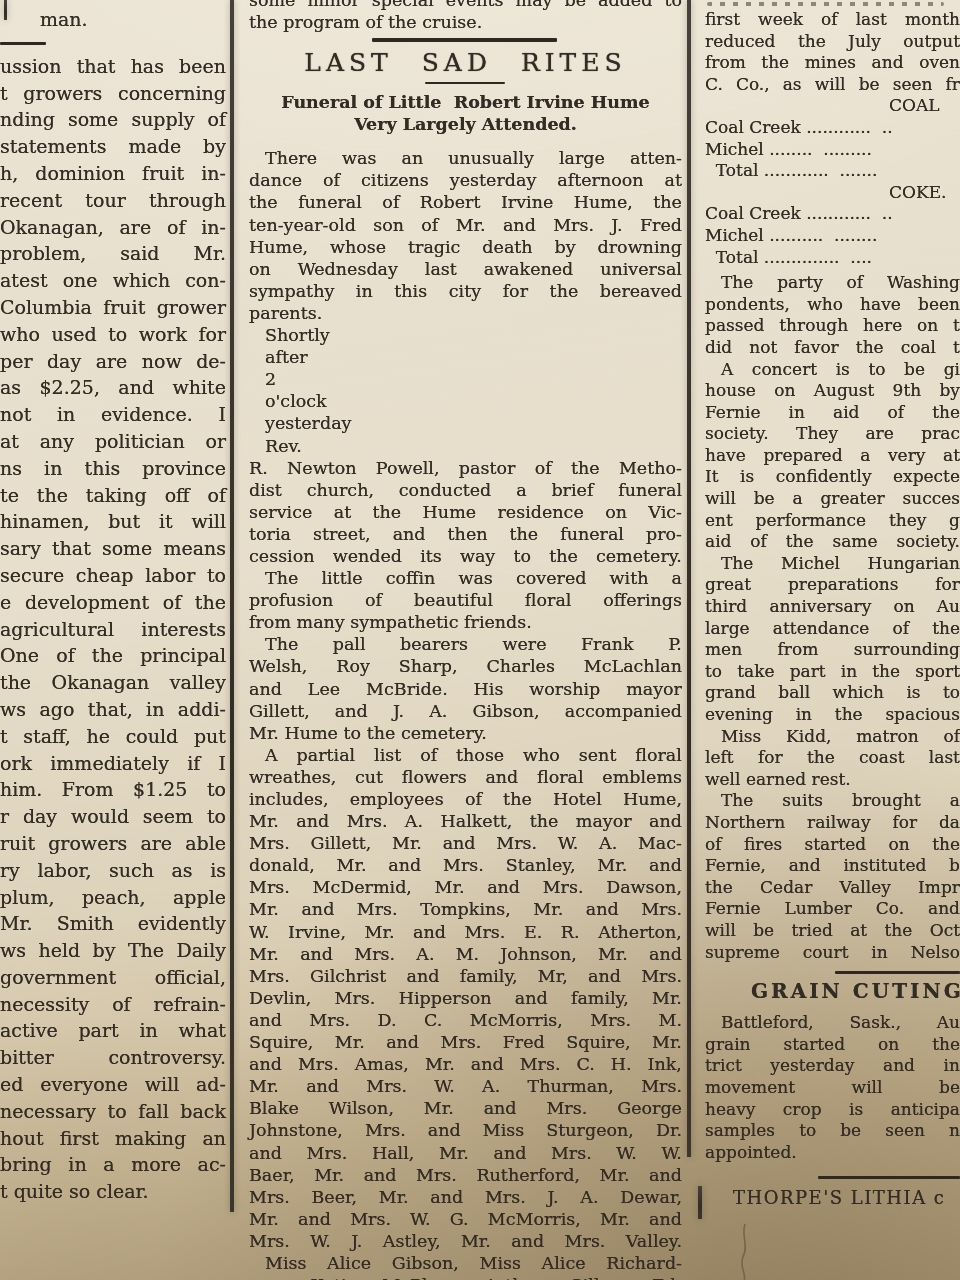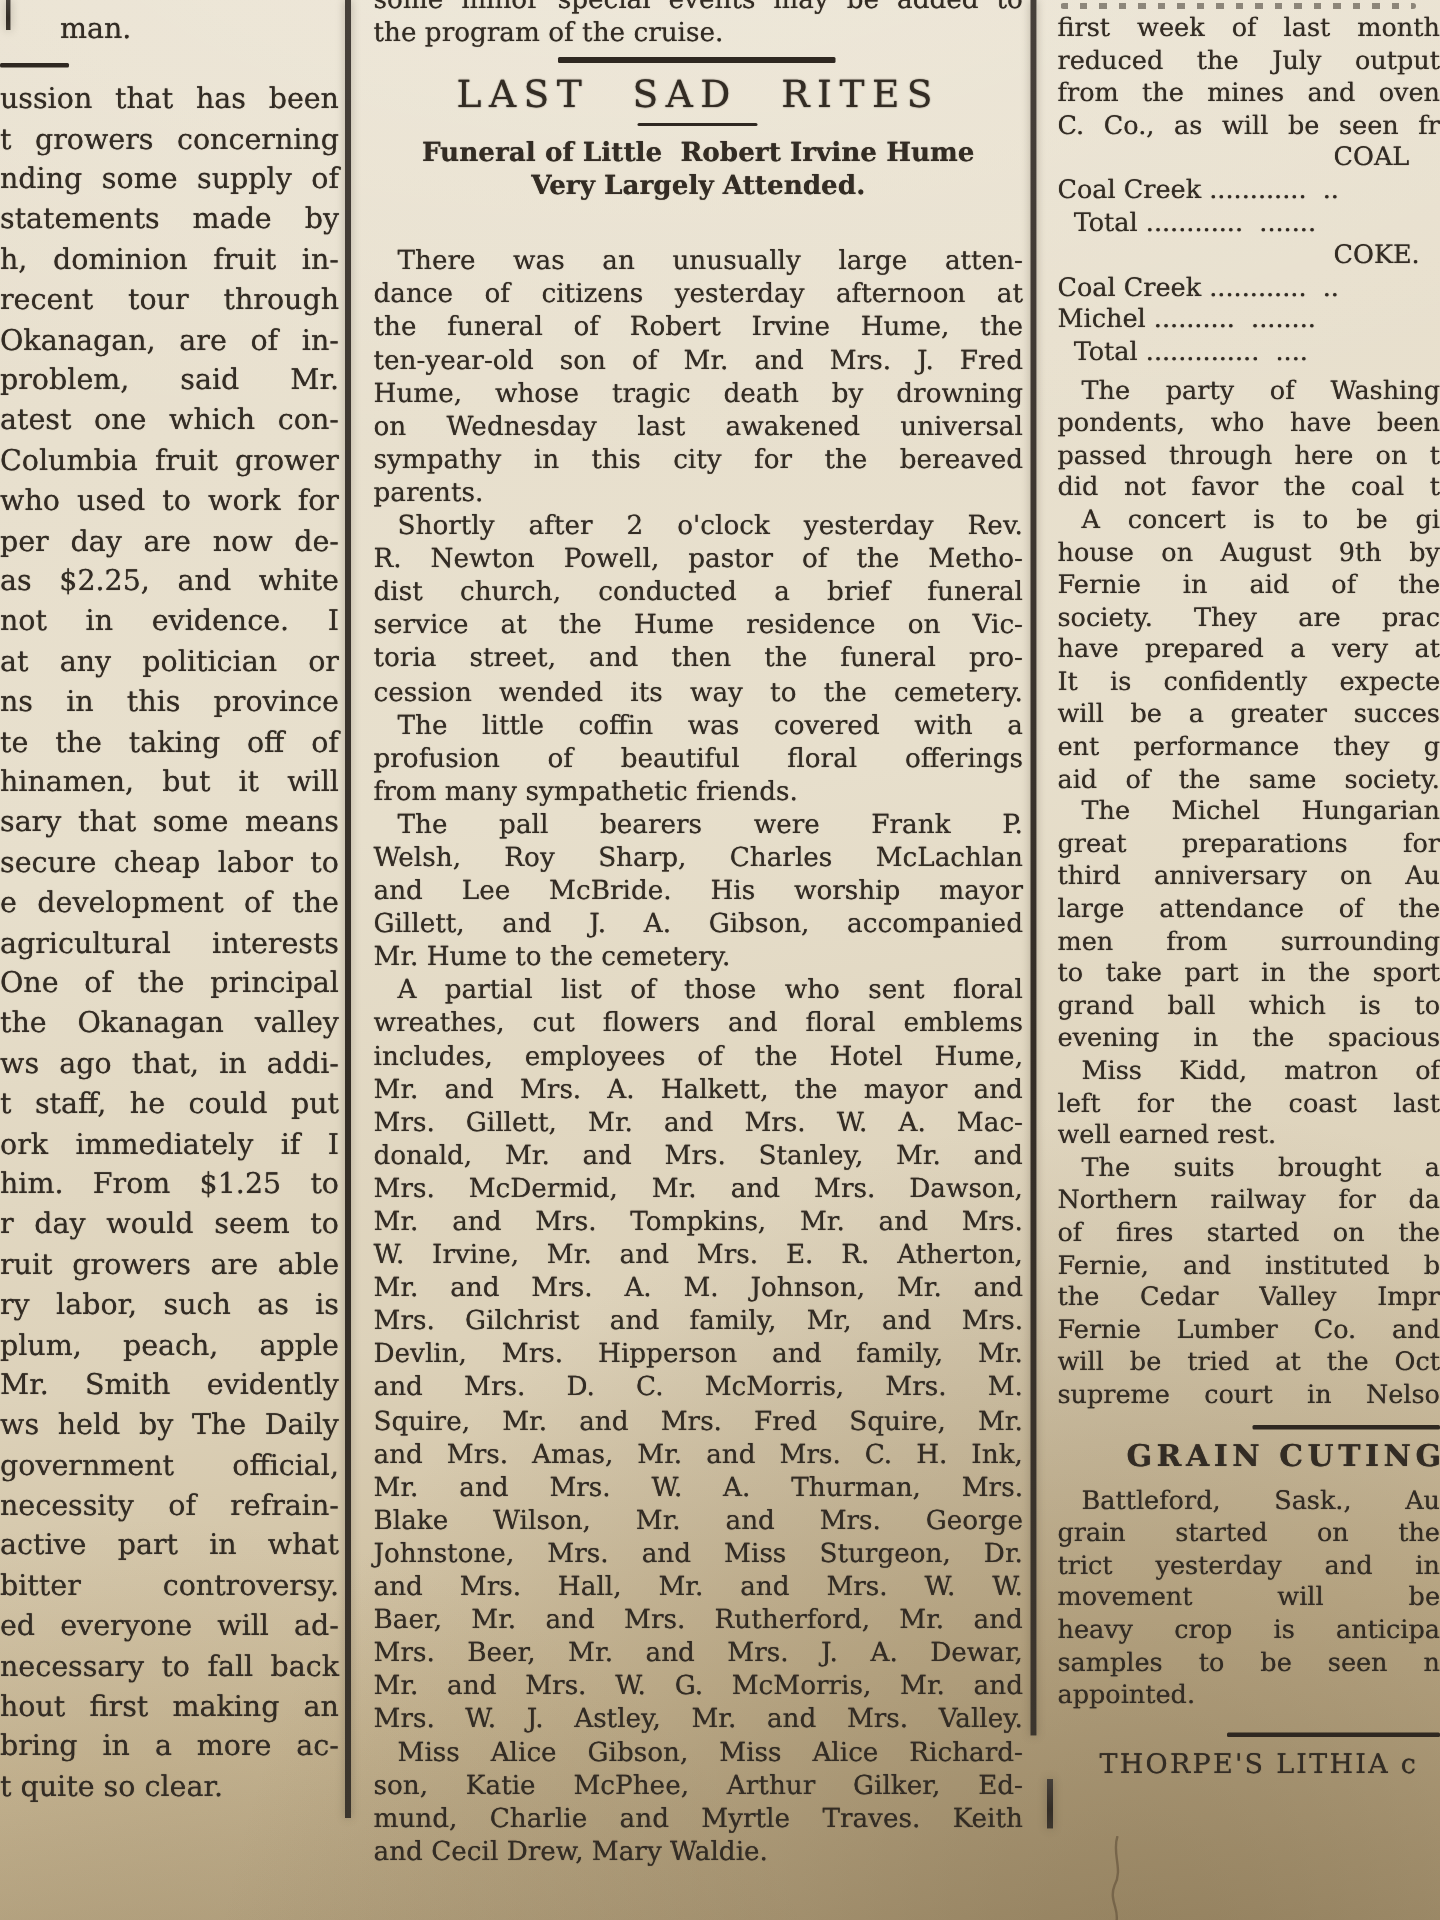--- a/index.html
+++ b/index.html
@@ -300,21 +300,21 @@
           <span>added</span>
           <span>to</span>
         </div>
       </div>
       <div class="p">the program of the cruise.</div>
       <div class="rule" style="width: 185px; margin-left: 123px; height: 3.5px; margin-top: 5px;"></div>
       <div class="hl" style="margin-top: 6px;">LAST SAD RITES</div>
       <div class="rule" style="width: 80px; margin-left: 176px; height: 2.5px; margin-top: 4px;"></div>
       <div class="p b c" style="margin-top: 7px;">Funeral of Little  Robert Irvine Hume</div>
       <div class="p b c">Very Largely Attended.</div>
-      <div class="l" style="padding-left: 16px; margin-top: 28px;">
+      <div class="l" style="padding-left: 16px; margin-top: 12px;">
         <span>There</span>
         <span>was</span>
         <span>an</span>
         <span>unusually</span>
         <span>large</span>
         <span>atten-</span>
       </div>
       <div class="l">
         <span>dance</span>
         <span>of</span>
@@ -360,21 +360,21 @@
       <div class="l">
         <span>sympathy</span>
         <span>in</span>
         <span>this</span>
         <span>city</span>
         <span>for</span>
         <span>the</span>
         <span>bereaved</span>
       </div>
       <div class="p">parents.</div>
-      <div class="l" style="padding-left: 16px;">
+      <div class="l" style="padding-left: 16px; flex-direction: column;">
         <span>Shortly</span>
         <span>after</span>
         <span>2</span>
         <span>o'clock</span>
         <span>yesterday</span>
         <span>Rev.</span>
       </div>
       <div class="l">
         <span>R.</span>
         <span>Newton</span>
@@ -732,20 +732,21 @@
         <span>C.</span>
         <span>Co.,</span>
         <span>as</span>
         <span>will</span>
         <span>be</span>
         <span>seen</span>
         <span>fr</span>
       </div>
       <div class="p" style="padding-left: 184px;">COAL</div>
       <div class="p">Coal Creek ............  ..</div>
+      <div class="p">Michel ........  .........</div>
       <div class="p">  Total ............  .......</div>
       <div class="p" style="padding-left: 184px;">COKE.</div>
       <div class="p">Coal Creek ............  ..</div>
       <div class="p">Michel ..........  ........</div>
       <div class="p">  Total ..............  ....</div>
       <div class="l" style="padding-left: 16px; margin-top: 4px;">
         <span>The</span>
         <span>party</span>
         <span>of</span>
         <span>Washing</span>

